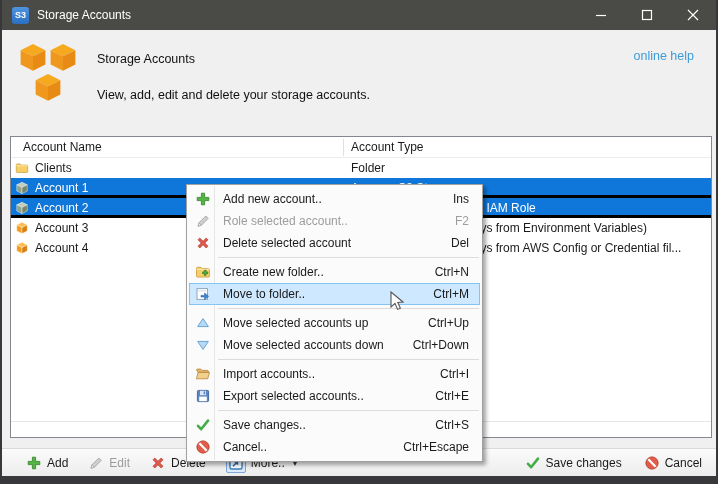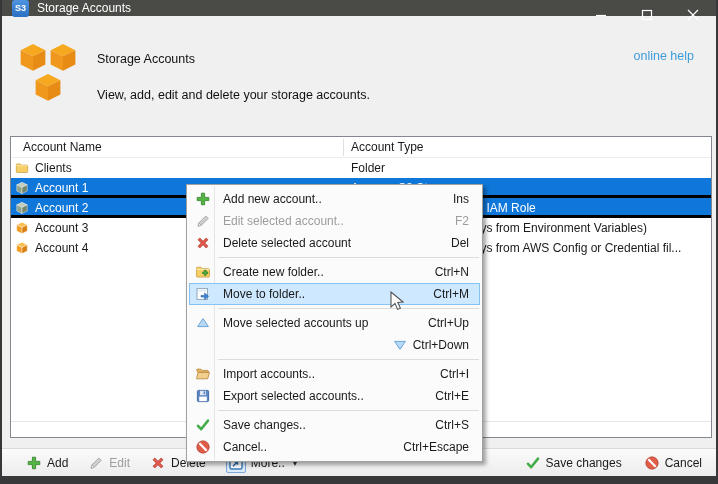--- a/index.html
+++ b/index.html
@@ -5,21 +5,21 @@
   * { margin:0; padding:0; box-sizing:border-box; }
   html,body { width:718px; height:484px; }
   body {
     font-family:"Liberation Sans", sans-serif;
     font-size:12px; color:#1a1a1a;
     background:#38383a; position:relative; overflow:hidden;
   }
   .window { position:absolute; left:2px; top:0; width:714px; height:476px; background:#f0f0f0; }
 
   
-  .titlebar { position:absolute; left:0; top:0; width:100%; height:16px; background:#4a4a47; display:flex; align-items:center; }
+  .titlebar { position:absolute; left:0; top:0; width:100%; height:30px; background:#4a4a47; display:flex; align-items:center; }
   .app-icon { width:17px; height:17px; margin-left:10px; border-radius:3px;
     background:linear-gradient(#4e94e0,#2a6fc2); color:#fff; font-size:9px; font-weight:bold;
     display:flex; align-items:center; justify-content:center; }
   .titlebar-text { color:#ffffff; margin-left:8px; font-size:12px; }
   .win-controls { position:absolute; right:0; top:0; height:30px; display:flex; }
   .win-btn { width:46px; height:30px; display:flex; align-items:center; justify-content:center; }
 
   
   .header { position:absolute; left:0; top:30px; width:100%; height:88px; background:#f0f0f0; }
   .logo { position:absolute; left:16px; top:12px; }
@@ -41,21 +41,21 @@
   .t-row .c-type { position:absolute; left:340px; top:3px; white-space:nowrap; overflow:hidden; width:358px; }
   .t-row.selected { background:#0f77d9; }
   .t-row.selected .c-name, .t-row.selected .c-type { color:#ffffff; }
   .t-row.selected { border-bottom:3px solid #000000; height:20px; }
   .t-inner-line { position:absolute; left:0; top:284px; width:100%; height:1px; background:#e6e6e6; }
 
   
   .menu { position:absolute; left:184px; top:184px; width:297px; background:#fbfbfb;
     border:1px solid #a0a0a0; box-shadow:3px 3px 4px rgba(0,0,0,0.35); padding:3px 0; z-index:20; }
   .menu-gutter { position:absolute; left:27px; top:1px; bottom:1px; width:1px; background:#e6e6e6; }
-  .mi { position:relative; height:22px; display:flex; align-items:center; margin:0 2px; border:1px solid transparent;justify-content:flex-end; }
+  .mi { position:relative; height:22px; display:flex; align-items:center; margin:0 2px; border:1px solid transparent; }
   .mi .mi-icon { width:26px; display:flex; align-items:center; justify-content:center; flex:0 0 26px; }
   .mi .mi-label { flex:1; padding-left:7px; white-space:nowrap; }
   .mi .mi-key { padding-right:10px; white-space:nowrap; }
   .mi.disabled .mi-label, .mi.disabled .mi-key { color:#9d9d9d; }
   .mi.highlight { background:#cde8ff; border:1px solid #84c3f2; }
   .msep { height:1px; background:#dcdcdc; margin:3px 3px 3px 31px; }
 
   
   .cursor { position:absolute; left:388px; top:291px; z-index:40; }
 
@@ -249,21 +249,21 @@
       <span class="mi-label">Add new account..</span>
       <span class="mi-key">Ins</span>
     </div>
 
     <div class="mi disabled">
       <span class="mi-icon">
           <svg width="16" height="16" viewBox="0 0 16 16">
             <use href="#ic-pencil"></use>
           </svg>
         </span>
-      <span class="mi-label">Edit selected account..</span>
+      <span class="mi-label">Role selected account..</span>
       <span class="mi-key">F2</span>
     </div>
 
     <div class="mi">
       <span class="mi-icon">
           <svg width="16" height="16" viewBox="0 0 16 16">
             <use href="#ic-redx"></use>
           </svg>
         </span>
       <span class="mi-label">Delete selected account</span>
@@ -303,20 +303,21 @@
       <span class="mi-label">Move selected accounts up</span>
       <span class="mi-key">Ctrl+Up</span>
     </div>
 
     <div class="mi">
       <span class="mi-icon">
           <svg width="16" height="16" viewBox="0 0 16 16">
             <use href="#ic-tri-down"></use>
           </svg>
         </span>
+      <span class="mi-label">Move selected accounts down</span>
       <span class="mi-key">Ctrl+Down</span>
     </div>
 
     <div class="msep"></div>
 
     <div class="mi">
       <span class="mi-icon">
           <svg width="16" height="16" viewBox="0 0 16 16">
             <use href="#ic-folder-open"></use>
           </svg>

